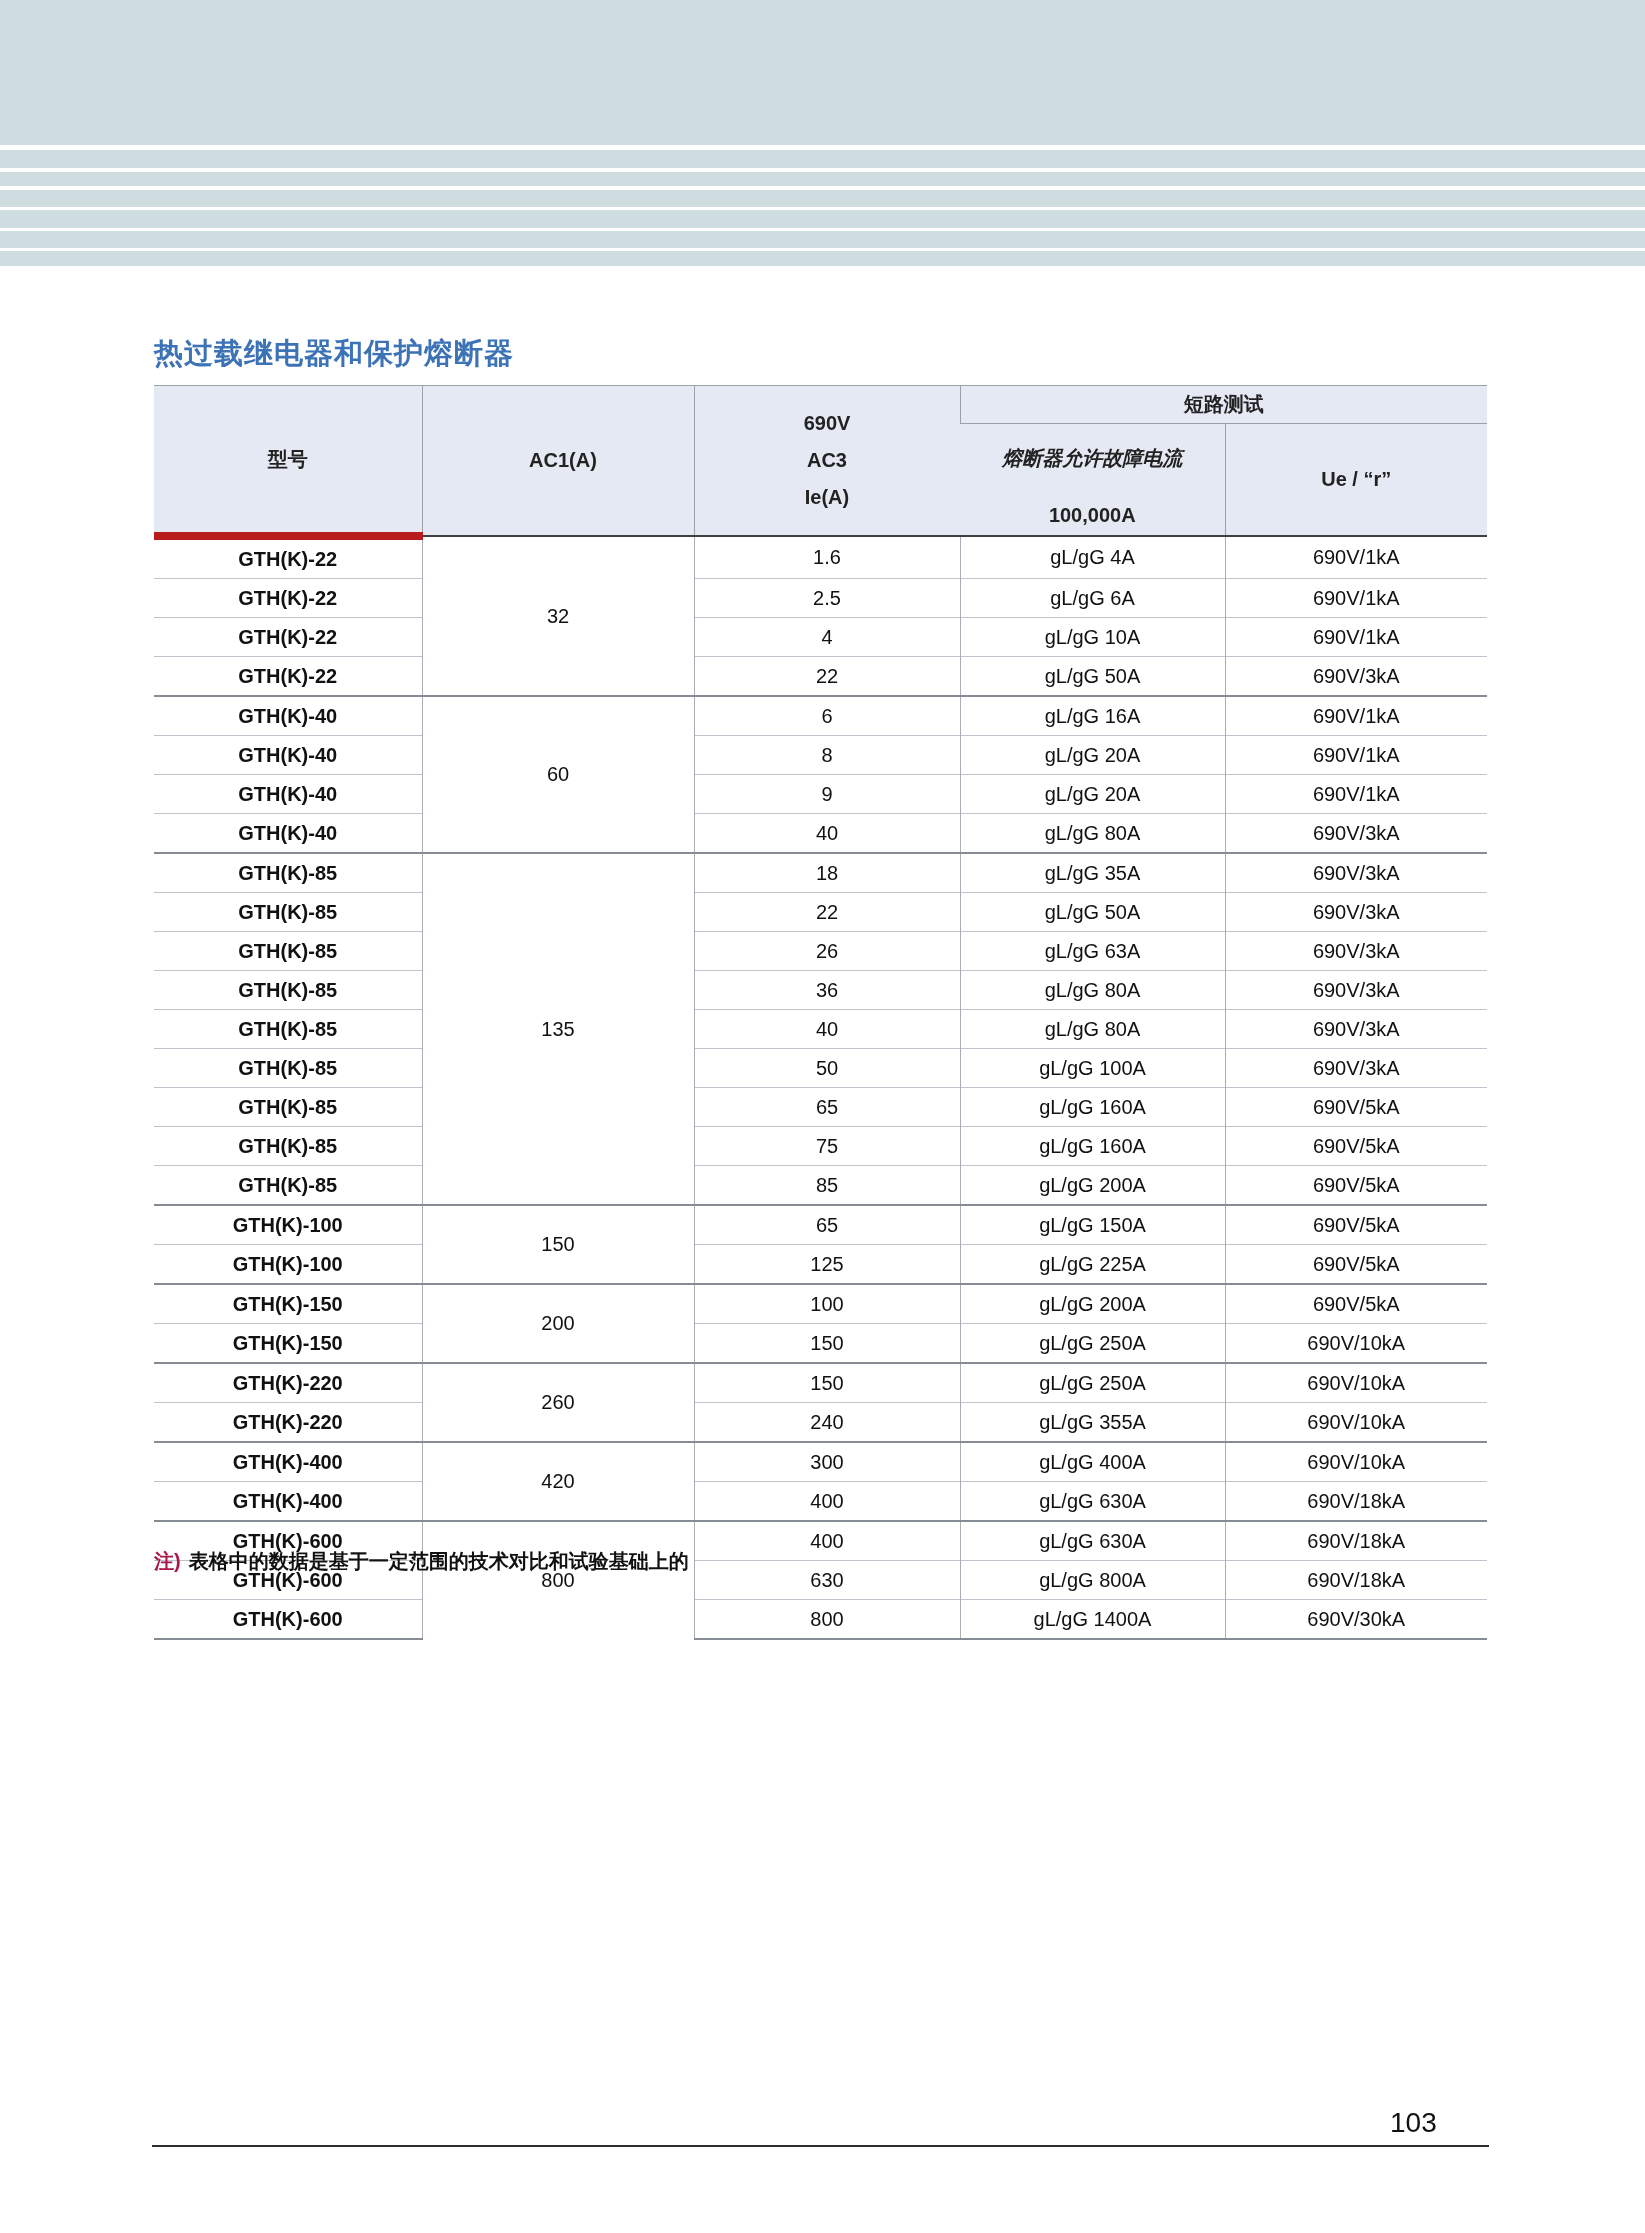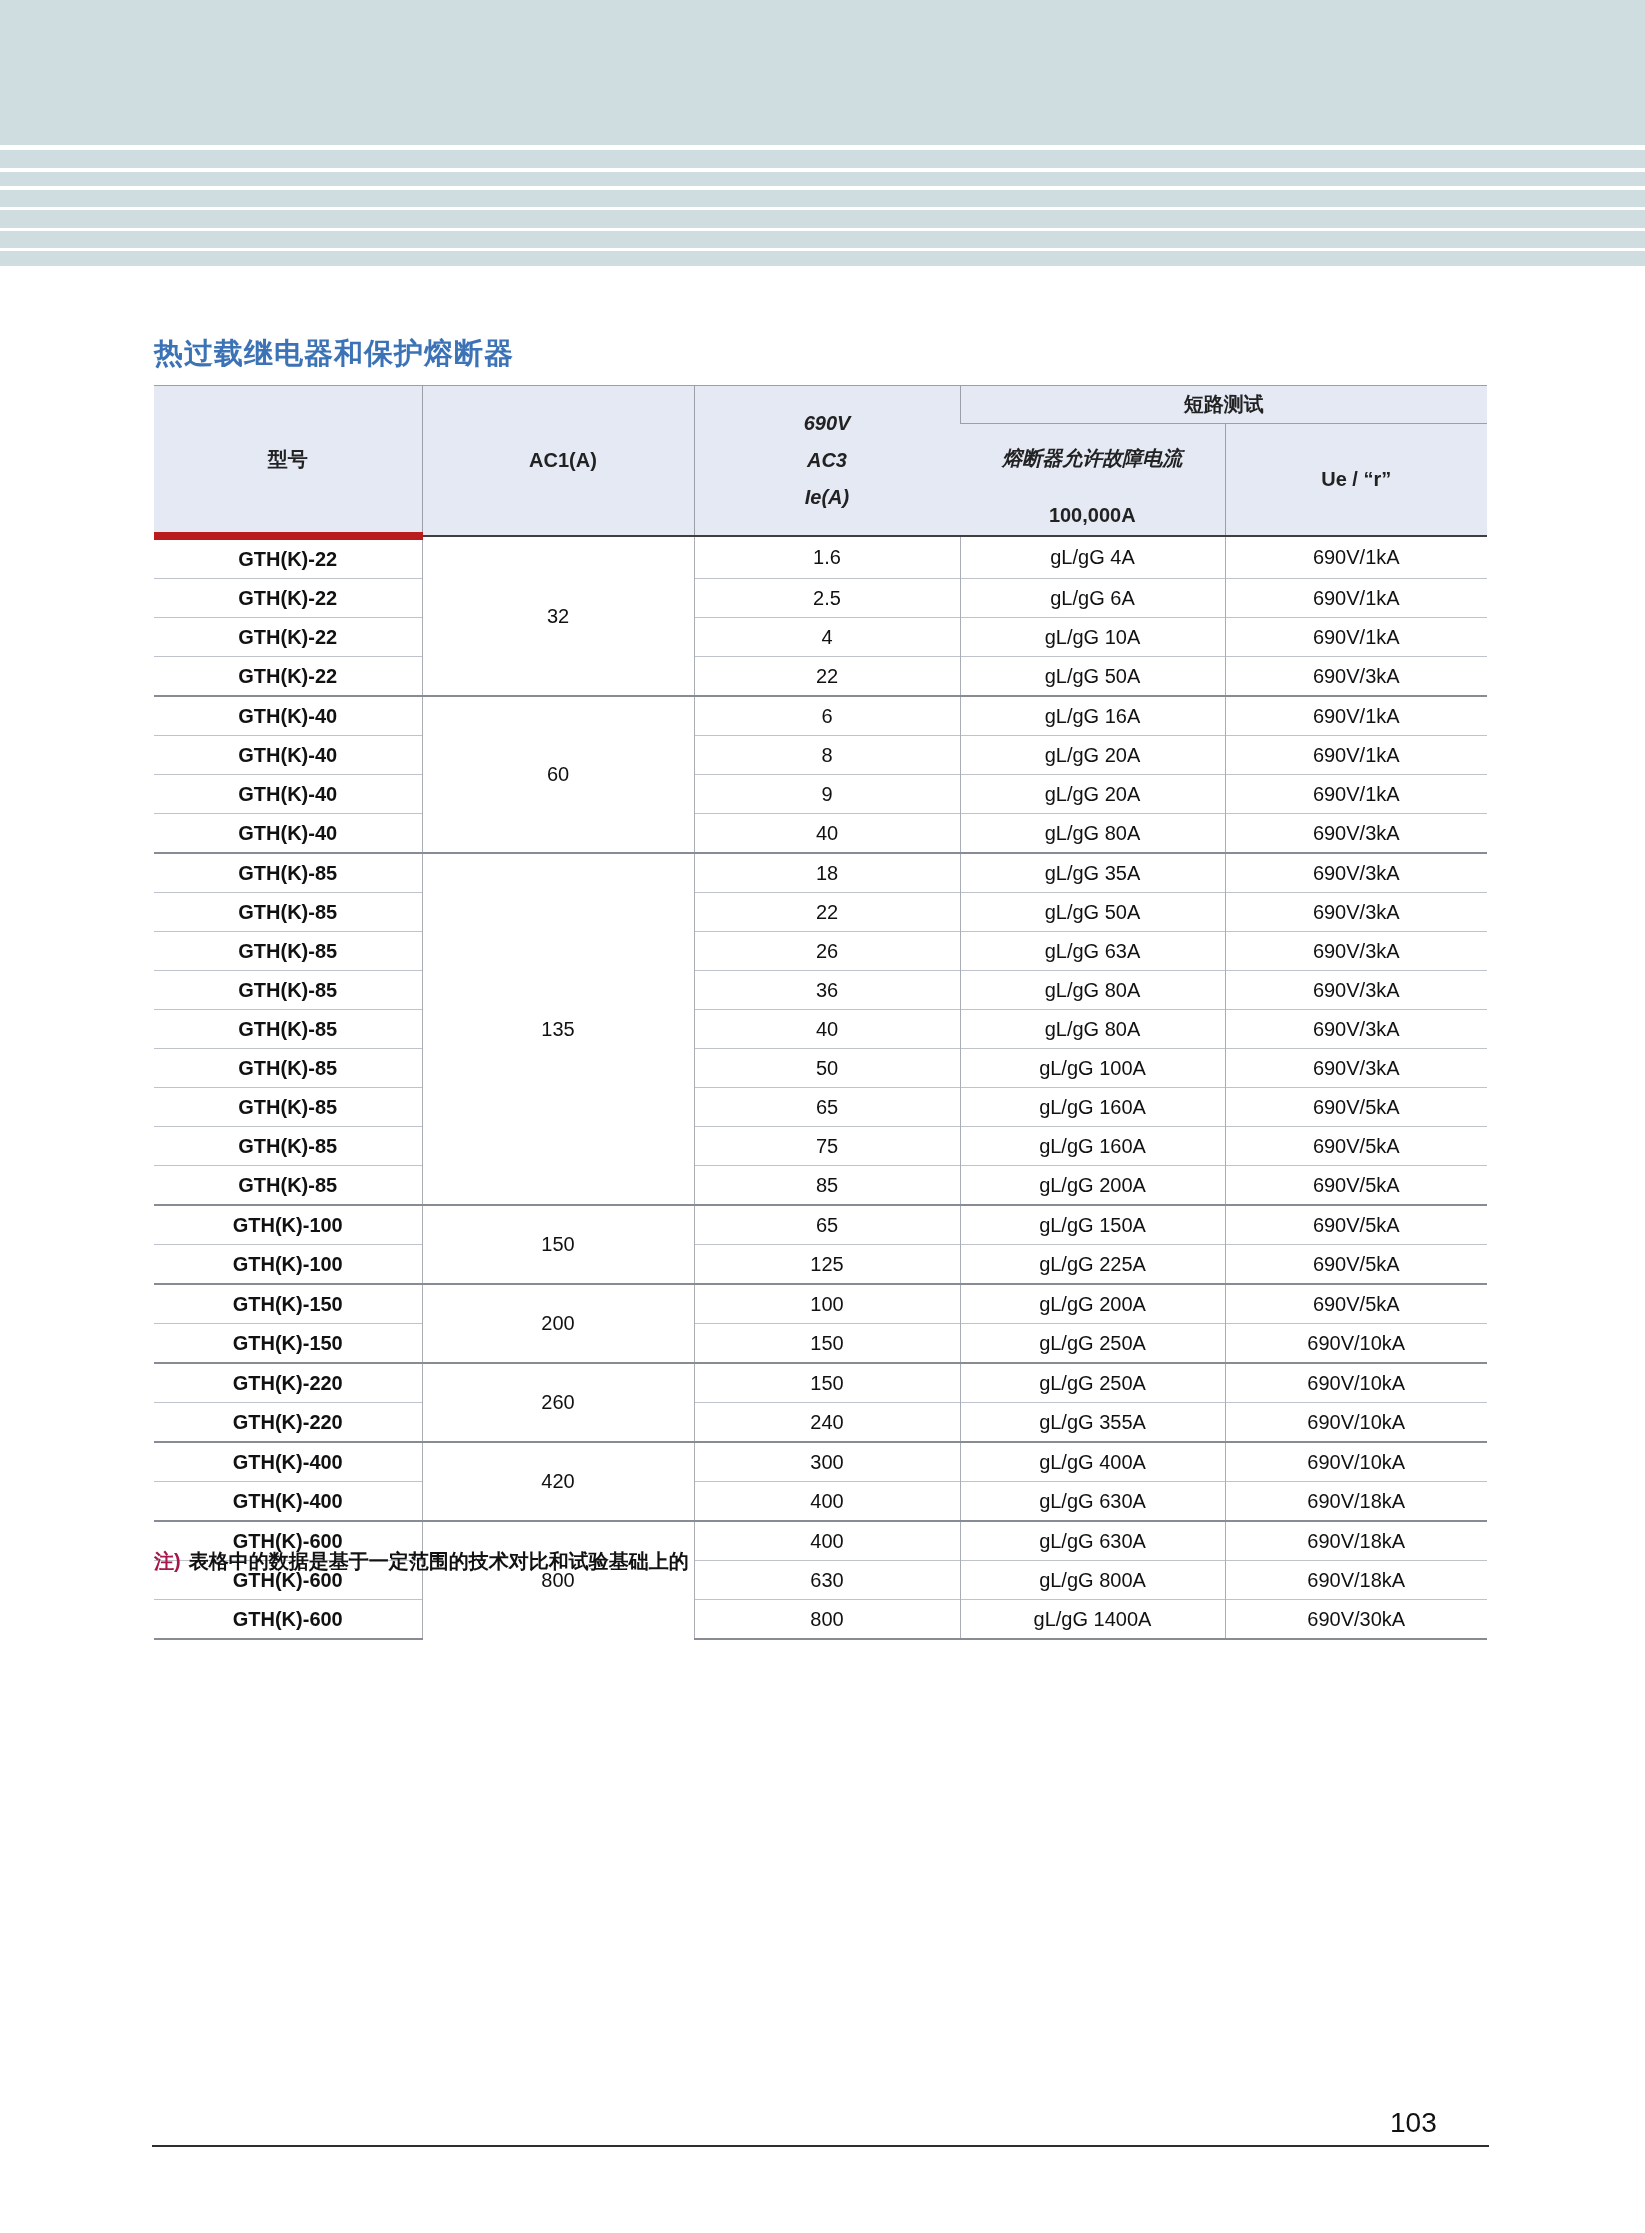--- a/index.html
+++ b/index.html
@@ -36,21 +36,21 @@
   .spec-table col.c5{width:262px}
   .spec-table th{background:#e4e9f4;font-weight:bold;font-size:20px;color:#222;
     border-top:1px solid #9aa0a8;vertical-align:middle;}
   .spec-table thead tr th{border-left:1px solid #9aa0a8;}
   .spec-table thead tr th:first-child{border-left:none;}
   .spec-table thead .sub th{border-top:1px solid #9aa0a8;}
   .spec-table thead th{border-bottom:none;}
   th.span-head{height:35px;}
   th.tall{height:144px;}
   th.sub-cell{height:109px;}
-  .h-line{line-height:37px;font-style:italic;}
+  .h-line{line-height:37px;}
   .fuse-line1{margin-top:12px;font-style:italic;}
   .fuse-line2{margin-top:32px;}
   .spec-table td{height:36px;font-size:20px;text-align:center;vertical-align:middle;
     border-left:1px solid #a9adb5;color:#111;}
   .spec-table td:first-child{border-left:none;}
   .spec-table tbody tr.inner td{border-top:1px solid #bfc3cb;}
   .spec-table tbody tr.group-start td{border-top:2px solid #878b93;}
   .spec-table tbody tr:first-child td{border-top:none;}
   .spec-table tbody tr:last-child td{border-bottom:2px solid #878b93;}
   td.model-cell{font-weight:bold;}

